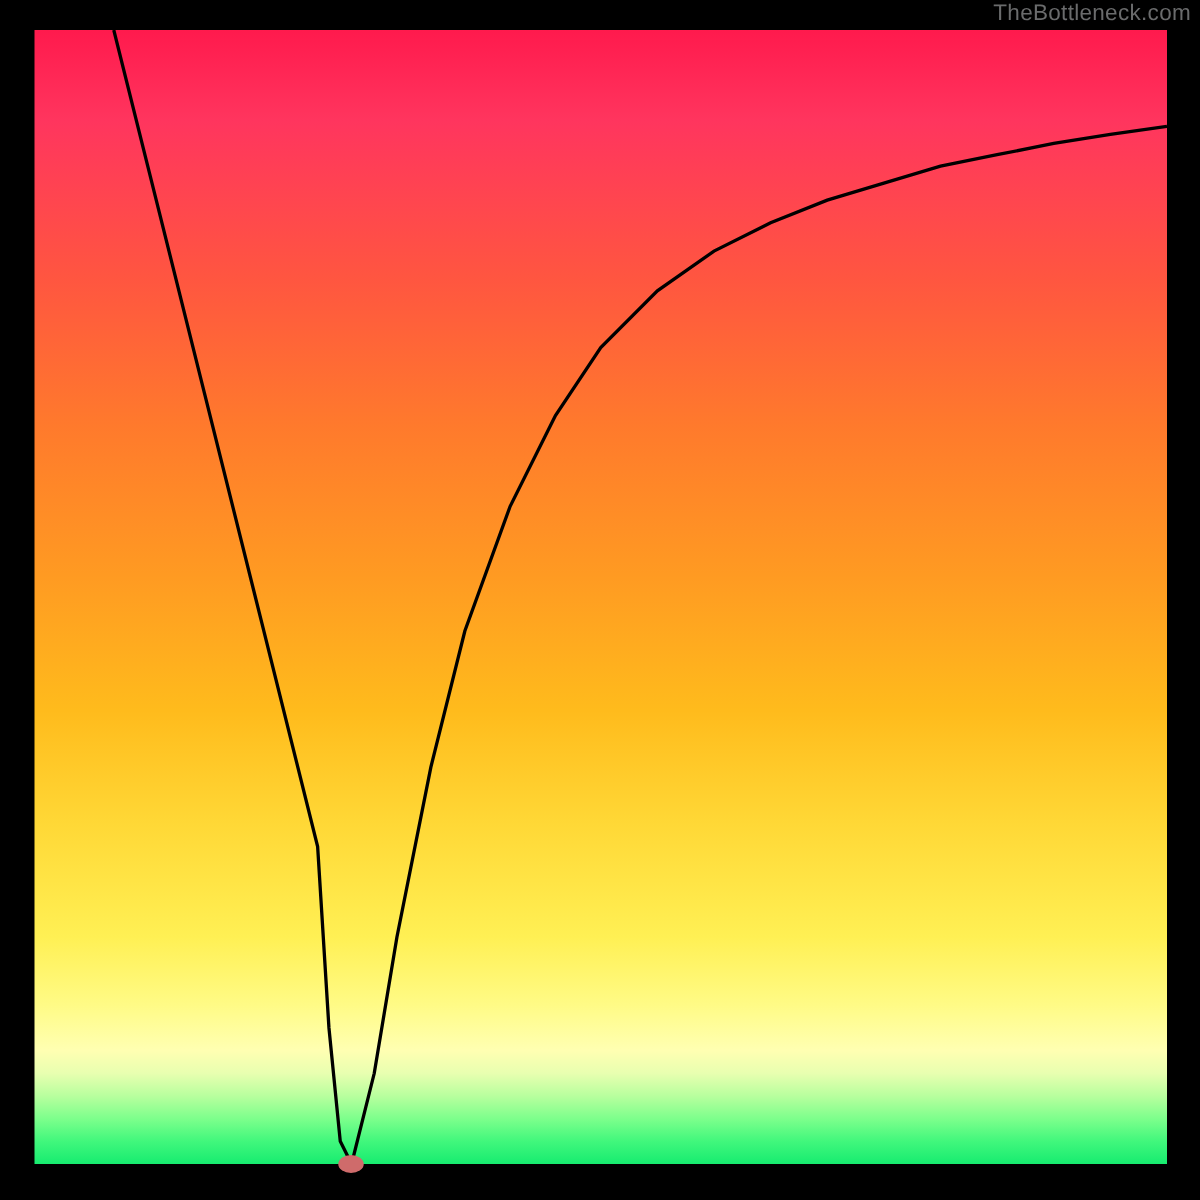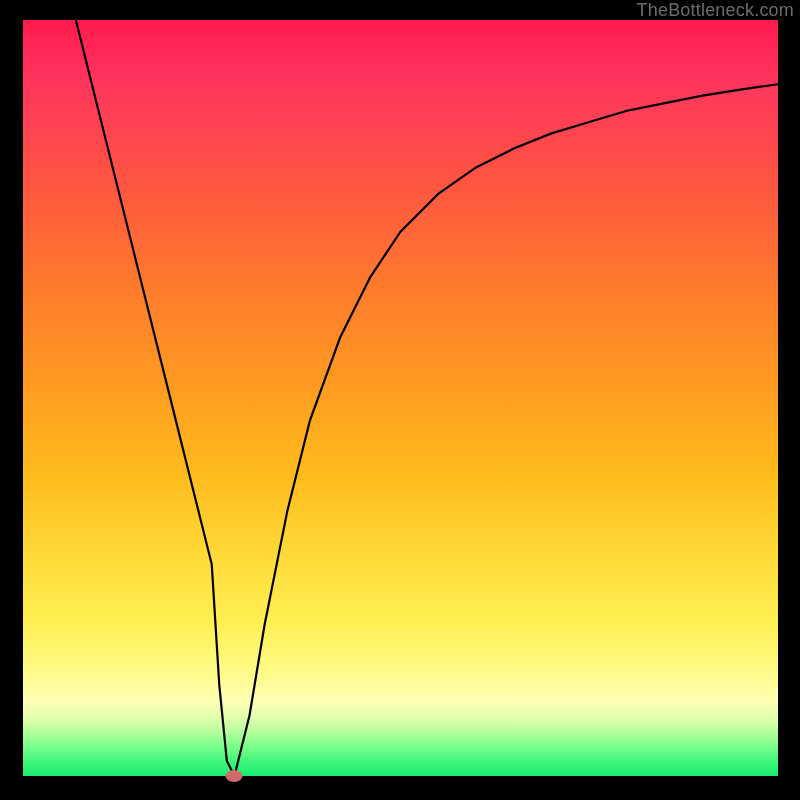--- a/index.html
+++ b/index.html
@@ -56,21 +56,21 @@
     height: 12px;
     background: #cf6b6b;
     border-radius: 50%;
     transform: translate(-50%, -50%);
   }
   .watermark {
     position: absolute;
     top: 0px;
     right: 6px;
     color: #6a6b6c;
-    font-size: 18px;
+    font-size: 15px;
     letter-spacing: 0.2px;
     font-weight: 500;
   }
 </style>
 </head>
 <body>
 
 <div class="frame">
   <div class="plot"></div>
   <svg class="curve" viewBox="0 0 755 756" preserveAspectRatio="none">

